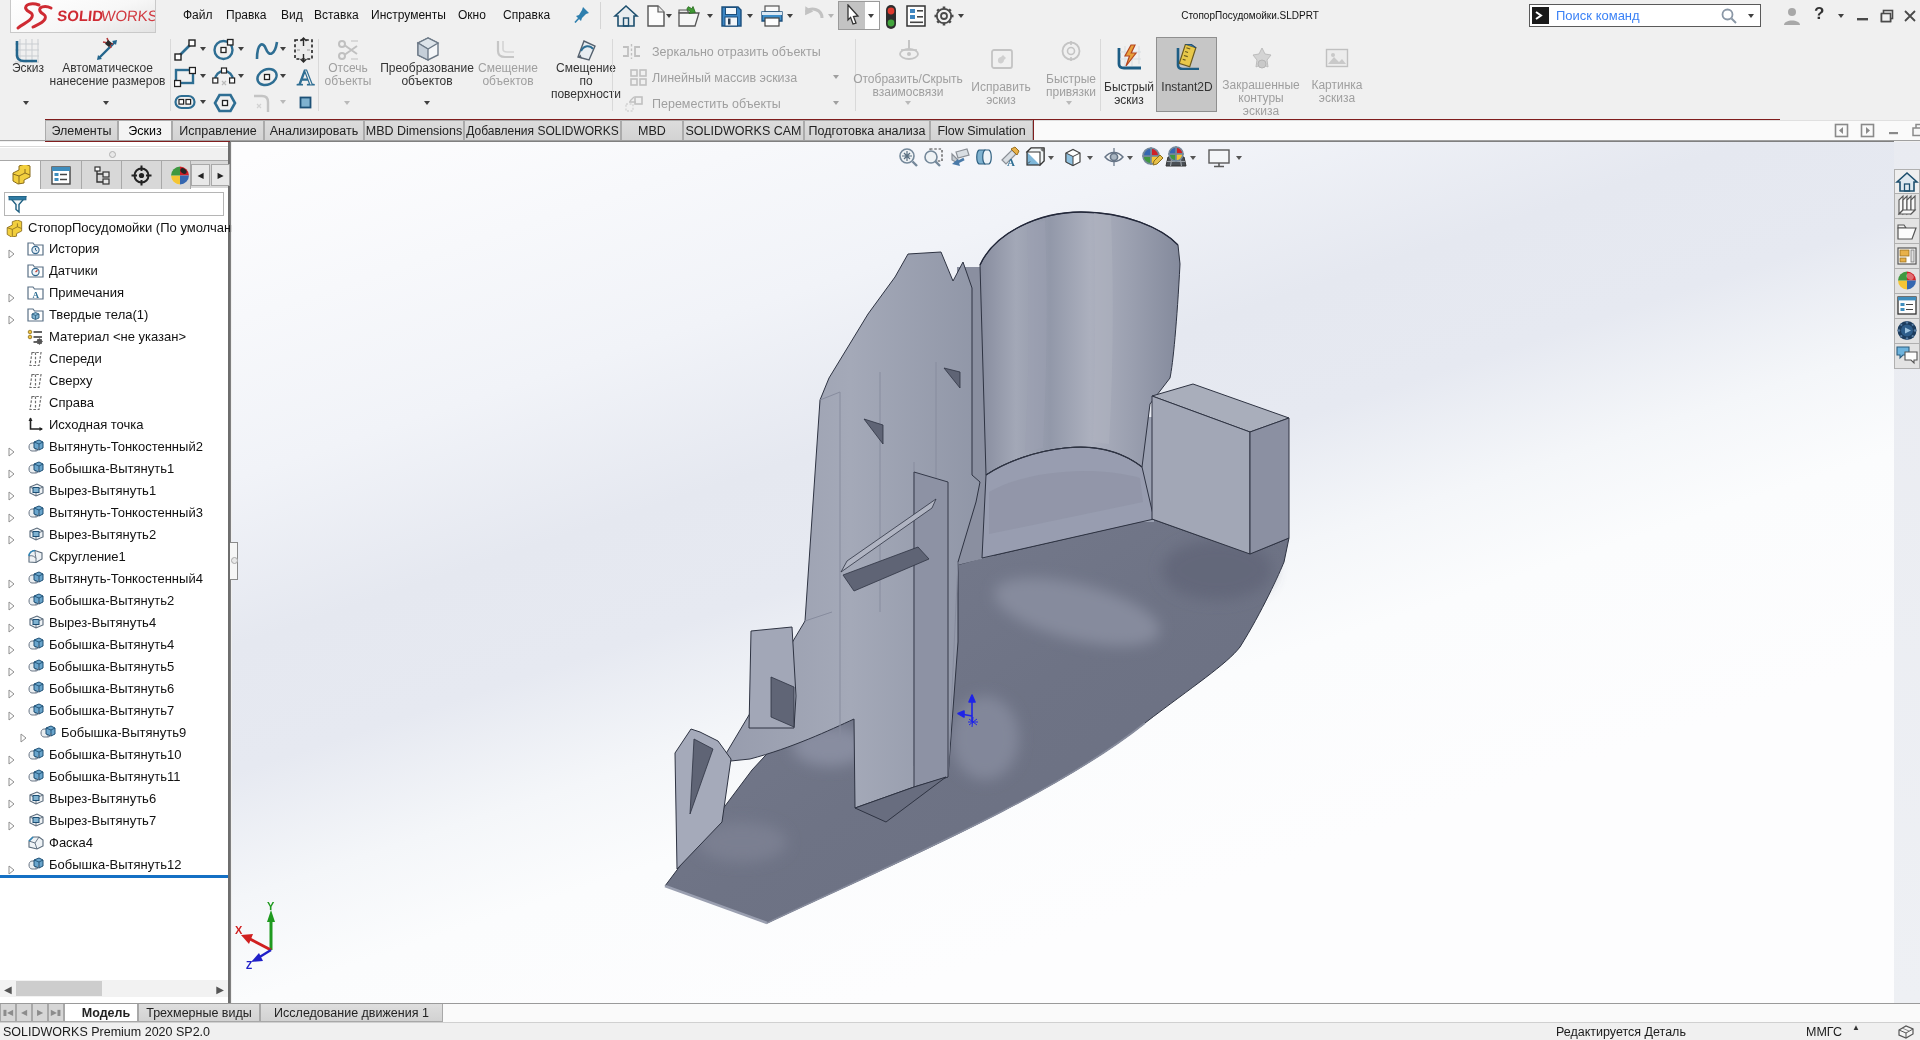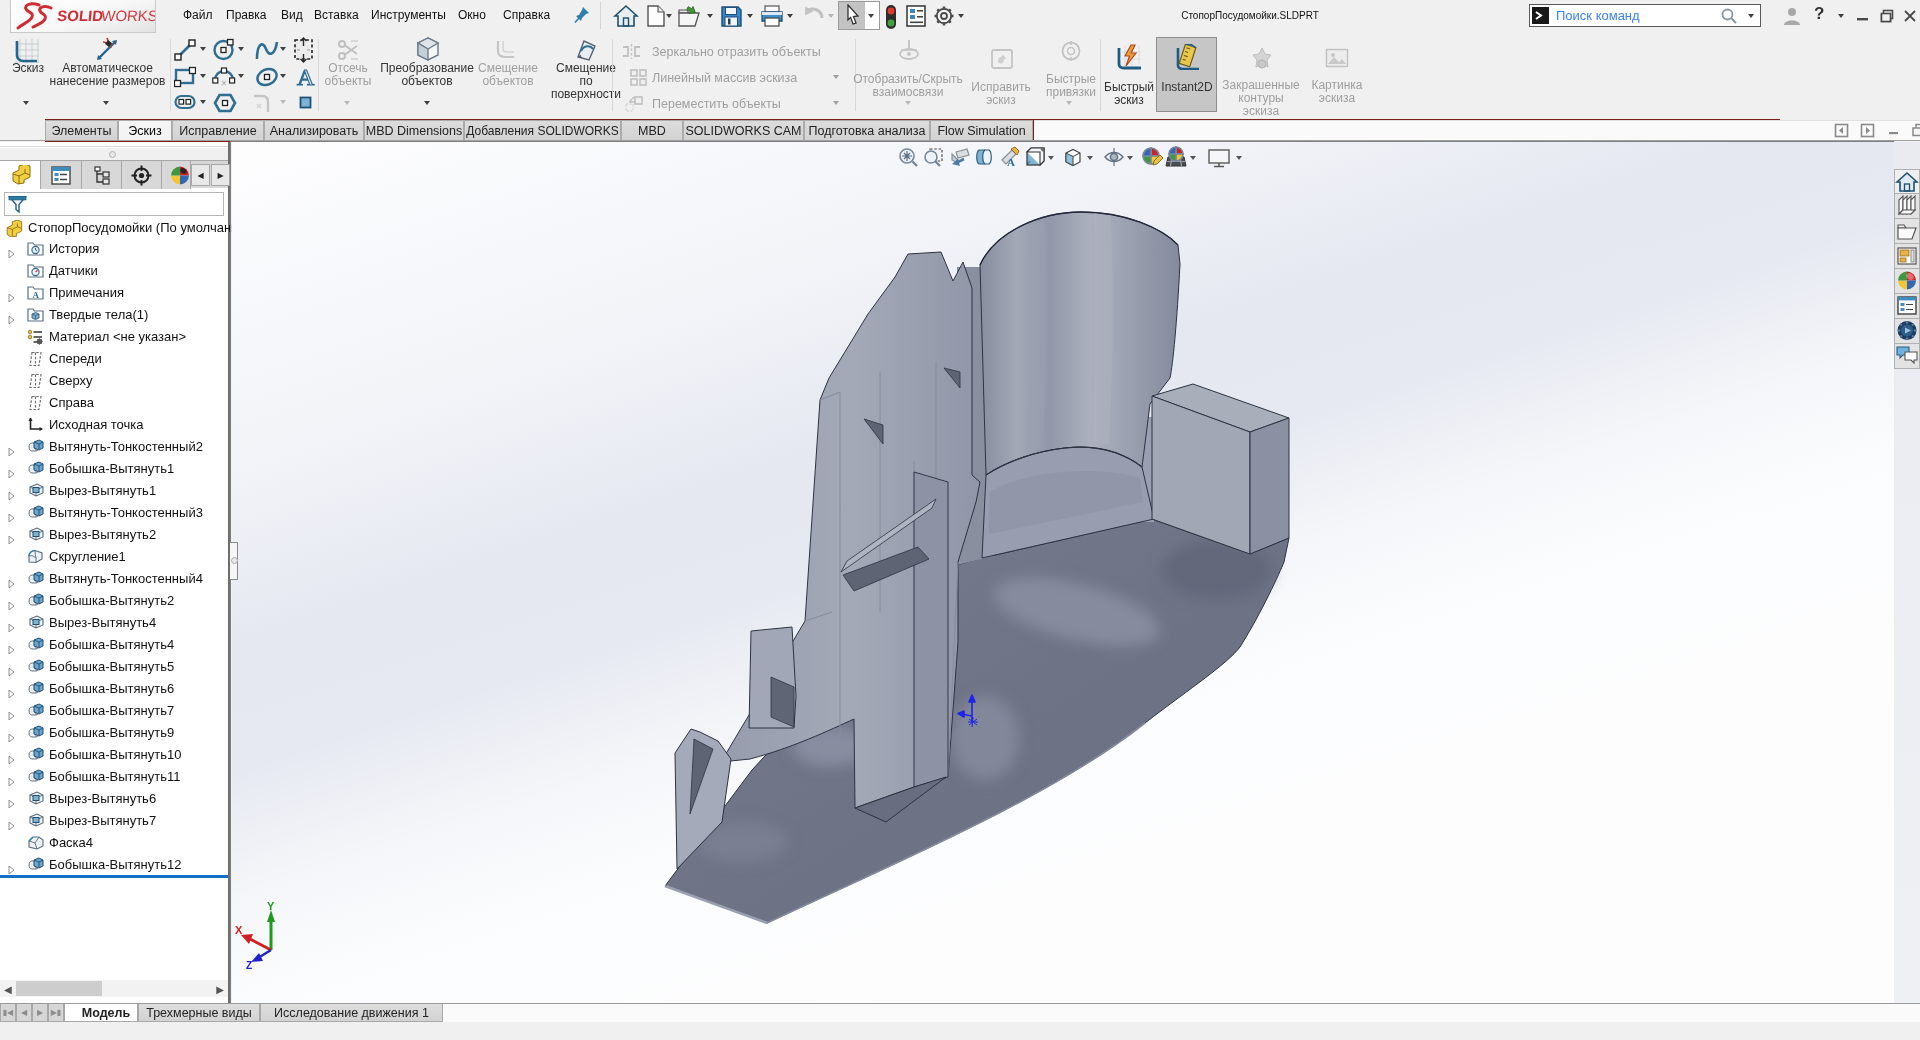--- a/index.html
+++ b/index.html
@@ -756,21 +756,21 @@
               <path d="M1 1 L6 5 L1 9 Z" fill="#fdfdfd" stroke="#8f8f8f" stroke-width="1"></path>
             </svg></div>
           <span style="position:absolute;left:27px;top:3px;"><svg width="18" height="16" viewBox="0 0 18 16">
               <path d="M5 4 C3 4 2 6 2 8 C2 10 3 12 5 12 L9 12 L9 4 Z" fill="#e9edf0" stroke="#6a7686" stroke-width="1"></path>
               <path d="M7 3 L12 1 L16 3 L16 9 L12 11 L7 9 Z" fill="#6aa5cc" stroke="#1d4f74" stroke-width="1"></path>
               <path d="M7 3 L12 5 L16 3 M12 5 L12 11" fill="none" stroke="#1d4f74" stroke-width="0.9"></path>
               <path d="M9 12 C11 12 12 10 12 8" fill="none" stroke="#6a7686" stroke-width="1"></path>
             </svg></span>
           <span class="txt" style="left:49px;">Бобышка-Вытянуть7</span>
         </div>
-        <div class="trow" style="top:505px;">
+        <div class="trow" style="top:505px;margin-left:12px;">
           <div class="tarrow"><svg width="7" height="10" viewBox="0 0 7 10">
               <path d="M1 1 L6 5 L1 9 Z" fill="#fdfdfd" stroke="#8f8f8f" stroke-width="1"></path>
             </svg></div>
           <span style="position:absolute;left:27px;top:3px;"><svg width="18" height="16" viewBox="0 0 18 16">
               <path d="M5 4 C3 4 2 6 2 8 C2 10 3 12 5 12 L9 12 L9 4 Z" fill="#e9edf0" stroke="#6a7686" stroke-width="1"></path>
               <path d="M7 3 L12 1 L16 3 L16 9 L12 11 L7 9 Z" fill="#6aa5cc" stroke="#1d4f74" stroke-width="1"></path>
               <path d="M7 3 L12 5 L16 3 M12 5 L12 11" fill="none" stroke="#1d4f74" stroke-width="0.9"></path>
               <path d="M9 12 C11 12 12 10 12 8" fill="none" stroke="#6a7686" stroke-width="1"></path>
             </svg></span>
           <span class="txt" style="left:49px;">Бобышка-Вытянуть9</span>
@@ -1126,14 +1126,25 @@
 
   <div id="modeltabs" class="abs">
     <div class="navbtn" style="left:0px;">▮◀</div>
     <div class="navbtn" style="left:16px;">◀</div>
     <div class="navbtn" style="left:32px;">▶</div>
     <div class="navbtn" style="left:48px;">▶▮</div>
     <div class="mtab active" style="left:64px; width:74px;padding-left:10px;">Модель</div>
     <div class="mtab" style="left:138px; width:122px;">Трехмерные виды</div>
     <div class="mtab" style="left:260px; width:183px;">Исследование движения 1</div>
   </div>
+  <div id="statusbar" class="abs">
+    <span style="position:absolute;left:3px;top:2px;">SOLIDWORKS Premium 2020 SP2.0</span>
+    <span style="position:absolute;left:1556px;top:2px;">Редактируется Деталь</span>
+    <span style="position:absolute;left:1806px;top:2px;">ММГС</span>
+    <span style="position:absolute;left:1852px;top:0px;font-size:8px;color:#333;">▲</span>
+    <svg style="position:absolute;left:1896px;top:1px;" width="20" height="16" viewBox="0 0 20 16">
+        <path d="M3 6 L10 2 L17 5 L17 10 L10 14 L3 11 Z" fill="#f4f4f4" stroke="#555" stroke-width="1.2"></path>
+        <path d="M3 6 L10 9 L17 5 M10 9 L10 14" fill="none" stroke="#555" stroke-width="1"></path>
+        <path d="M6 4 L13 7" stroke="#777" stroke-width="0.8"></path>
+      </svg>
+  </div>
 
 </div>
 
 </body></html>

